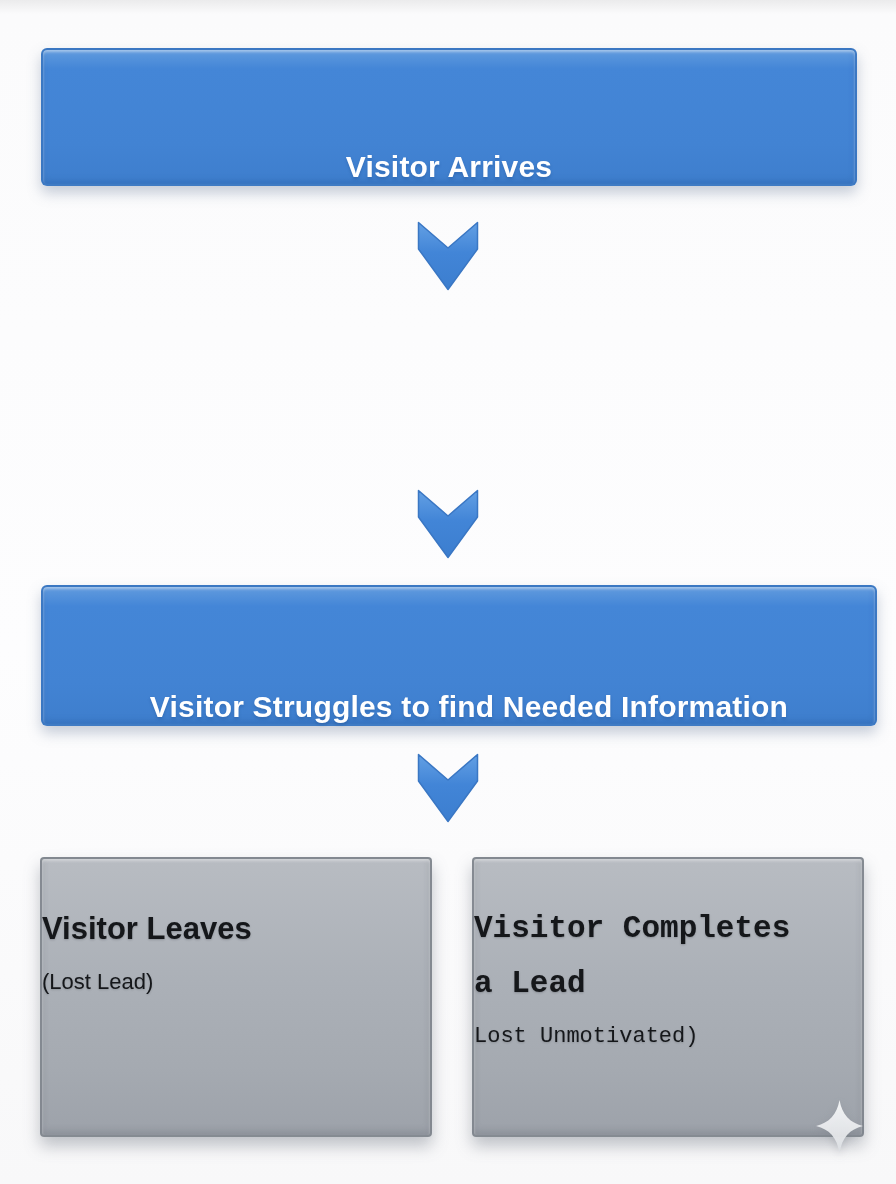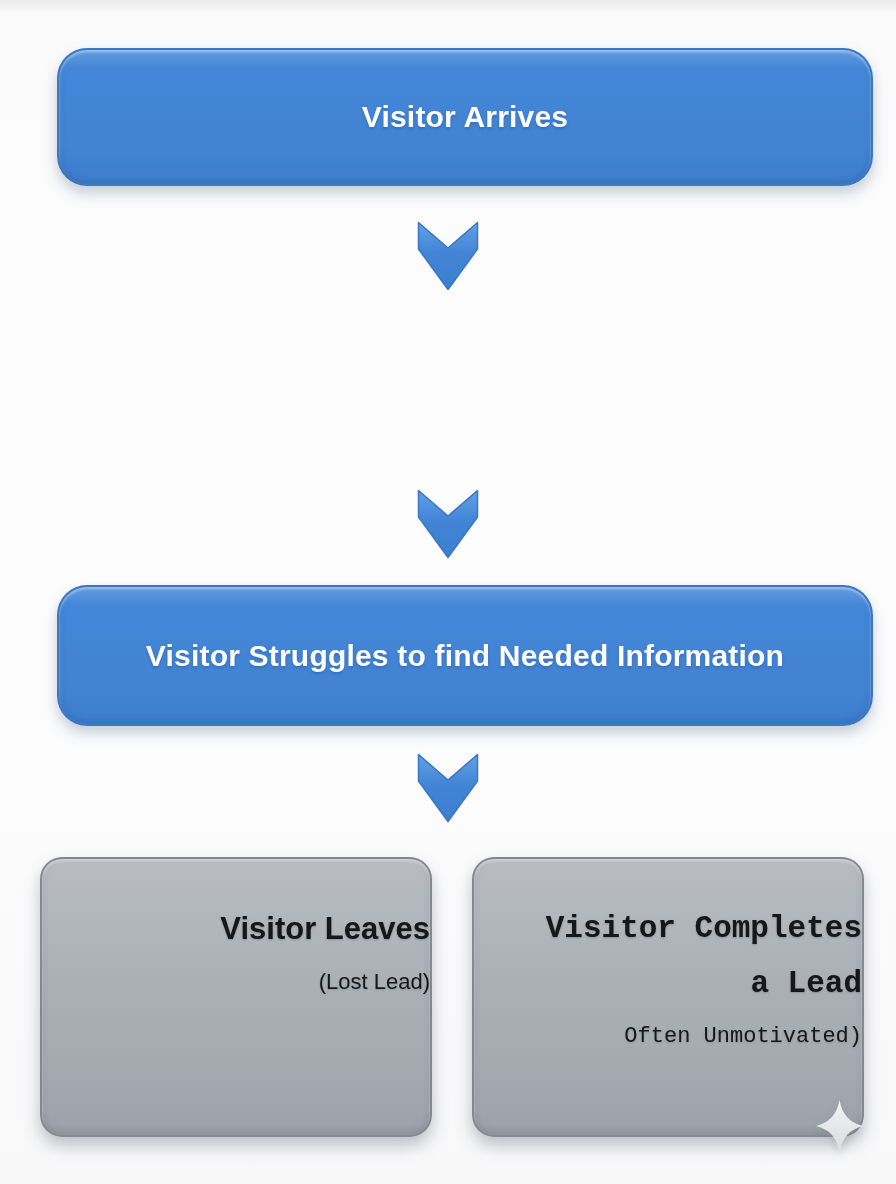--- a/index.html
+++ b/index.html
@@ -9,35 +9,35 @@
   }
   .canvas {
     position: relative;
     width: 896px;
     height: 1184px;
     overflow: hidden;
     background: linear-gradient(180deg, #ebebec 0px, #fbfbfc 14px, #fdfdfe 55%, #f8f8f9 100%);
   }
   .step-box {
     position: absolute;
-    left: 57px;
+    left: 41px;
     width: 812px;
-    border-radius: 30px;
+    border-radius: 6px;
     border: 2px solid rgba(58, 118, 192, 0.85);
     background: linear-gradient(180deg,
       var(--step-box-top, #619bde) 0%,
       var(--step-box, #4486d7) 14%,
       #4283d3 70%,
       #3e7ecd 100%);
     box-shadow:
       inset 0 2px 3px rgba(255, 255, 255, 0.45),
       inset 0 -3px 6px rgba(25, 70, 130, 0.22),
       0 7px 14px rgba(95, 115, 145, 0.35);
     display: flex;
-    align-items: center;
+    align-items: flex-end;
     justify-content: center;
   }
   .step-label {
     color: var(--step-text, #ffffff);
     font-size: 30px;
     font-weight: bold;
     letter-spacing: 0.2px;
     text-shadow: 0 2px 3px rgba(20, 60, 120, 0.28);
     white-space: nowrap;
   }
@@ -45,30 +45,30 @@
     position: absolute;
     left: 417px;
     width: 62px;
     height: 70px;
   }
   .outcome-box {
     position: absolute;
     top: 857px;
     width: 392px;
     height: 280px;
-    border-radius: 22px;
+    border-radius: 4px;
     border: 2px solid rgba(128, 133, 141, 0.9);
     background: linear-gradient(180deg, #b8bcc2 0%, #abb0b7 45%, var(--outcome-box, #a5aab1) 75%, #9da2aa 100%);
     box-shadow:
       inset 0 2px 3px rgba(255, 255, 255, 0.4),
       inset 0 -4px 7px rgba(70, 76, 86, 0.2),
       0 9px 16px rgba(110, 116, 128, 0.42);
     box-sizing: border-box;
     padding-top: 42px;
-    text-align: right;
+    text-align: left;
   }
   .outcome-left  { left: 40px;  }
   .outcome-right { left: 472px; font-family: Liberation Mono, monospace; }
   .outcome-title {
     color: var(--outcome-text, #15171a);
     font-size: 31px;
     font-weight: bold;
     line-height: 55px;
     text-shadow: 0 1px 2px rgba(40, 44, 50, 0.25);
     white-space: nowrap;
@@ -116,36 +116,36 @@
 
   <svg class="chevron" style="top:221px;" viewBox="0 0 62 70">
     <polygon points="1.5,1.5 31,27 60.5,1.5 60.5,28 31,68.5 1.5,28" fill="url(#chevGrad)" stroke="#3a77c4" stroke-width="1.5" stroke-linejoin="round"></polygon>
   </svg>
 
 
   <svg class="chevron" style="top:489px;" viewBox="0 0 62 70">
     <polygon points="1.5,1.5 31,27 60.5,1.5 60.5,28 31,68.5 1.5,28" fill="url(#chevGrad)" stroke="#3a77c4" stroke-width="1.5" stroke-linejoin="round"></polygon>
   </svg>
 
-  <div class="step-box" style="top:585px;height:137px;">
+  <div class="step-box" style="top:585px;height:137px;padding-left:20px;">
     <span class="step-label">Visitor Struggles to find Needed Information</span>
   </div>
 
   <svg class="chevron" style="top:753px;" viewBox="0 0 62 70">
     <polygon points="1.5,1.5 31,27 60.5,1.5 60.5,28 31,68.5 1.5,28" fill="url(#chevGrad)" stroke="#3a77c4" stroke-width="1.5" stroke-linejoin="round"></polygon>
   </svg>
 
   <div class="outcome-box outcome-left">
     <div class="outcome-title">Visitor Leaves</div>
     <div class="outcome-note">(Lost Lead)</div>
   </div>
 
   <div class="outcome-box outcome-right">
     <div class="outcome-title">Visitor Completes</div>
     <div class="outcome-title">a Lead</div>
-    <div class="outcome-note">Often Unmotivated)</div>
+    <div class="outcome-note">Lost Unmotivated)</div>
   </div>
 
   <svg class="sparkle" viewBox="0 0 46 52">
     <path d="M23 0 C25.6 14.5, 33 22.2, 46 25.5 C33 28.8, 25.6 36.5, 23 52 C20.4 36.5, 13 28.8, 0 25.5 C13 22.2, 20.4 14.5, 23 0 Z" fill="url(#sparkGrad)" opacity="0.96"></path>
   </svg>
 
 </div>
 
 </body></html>

